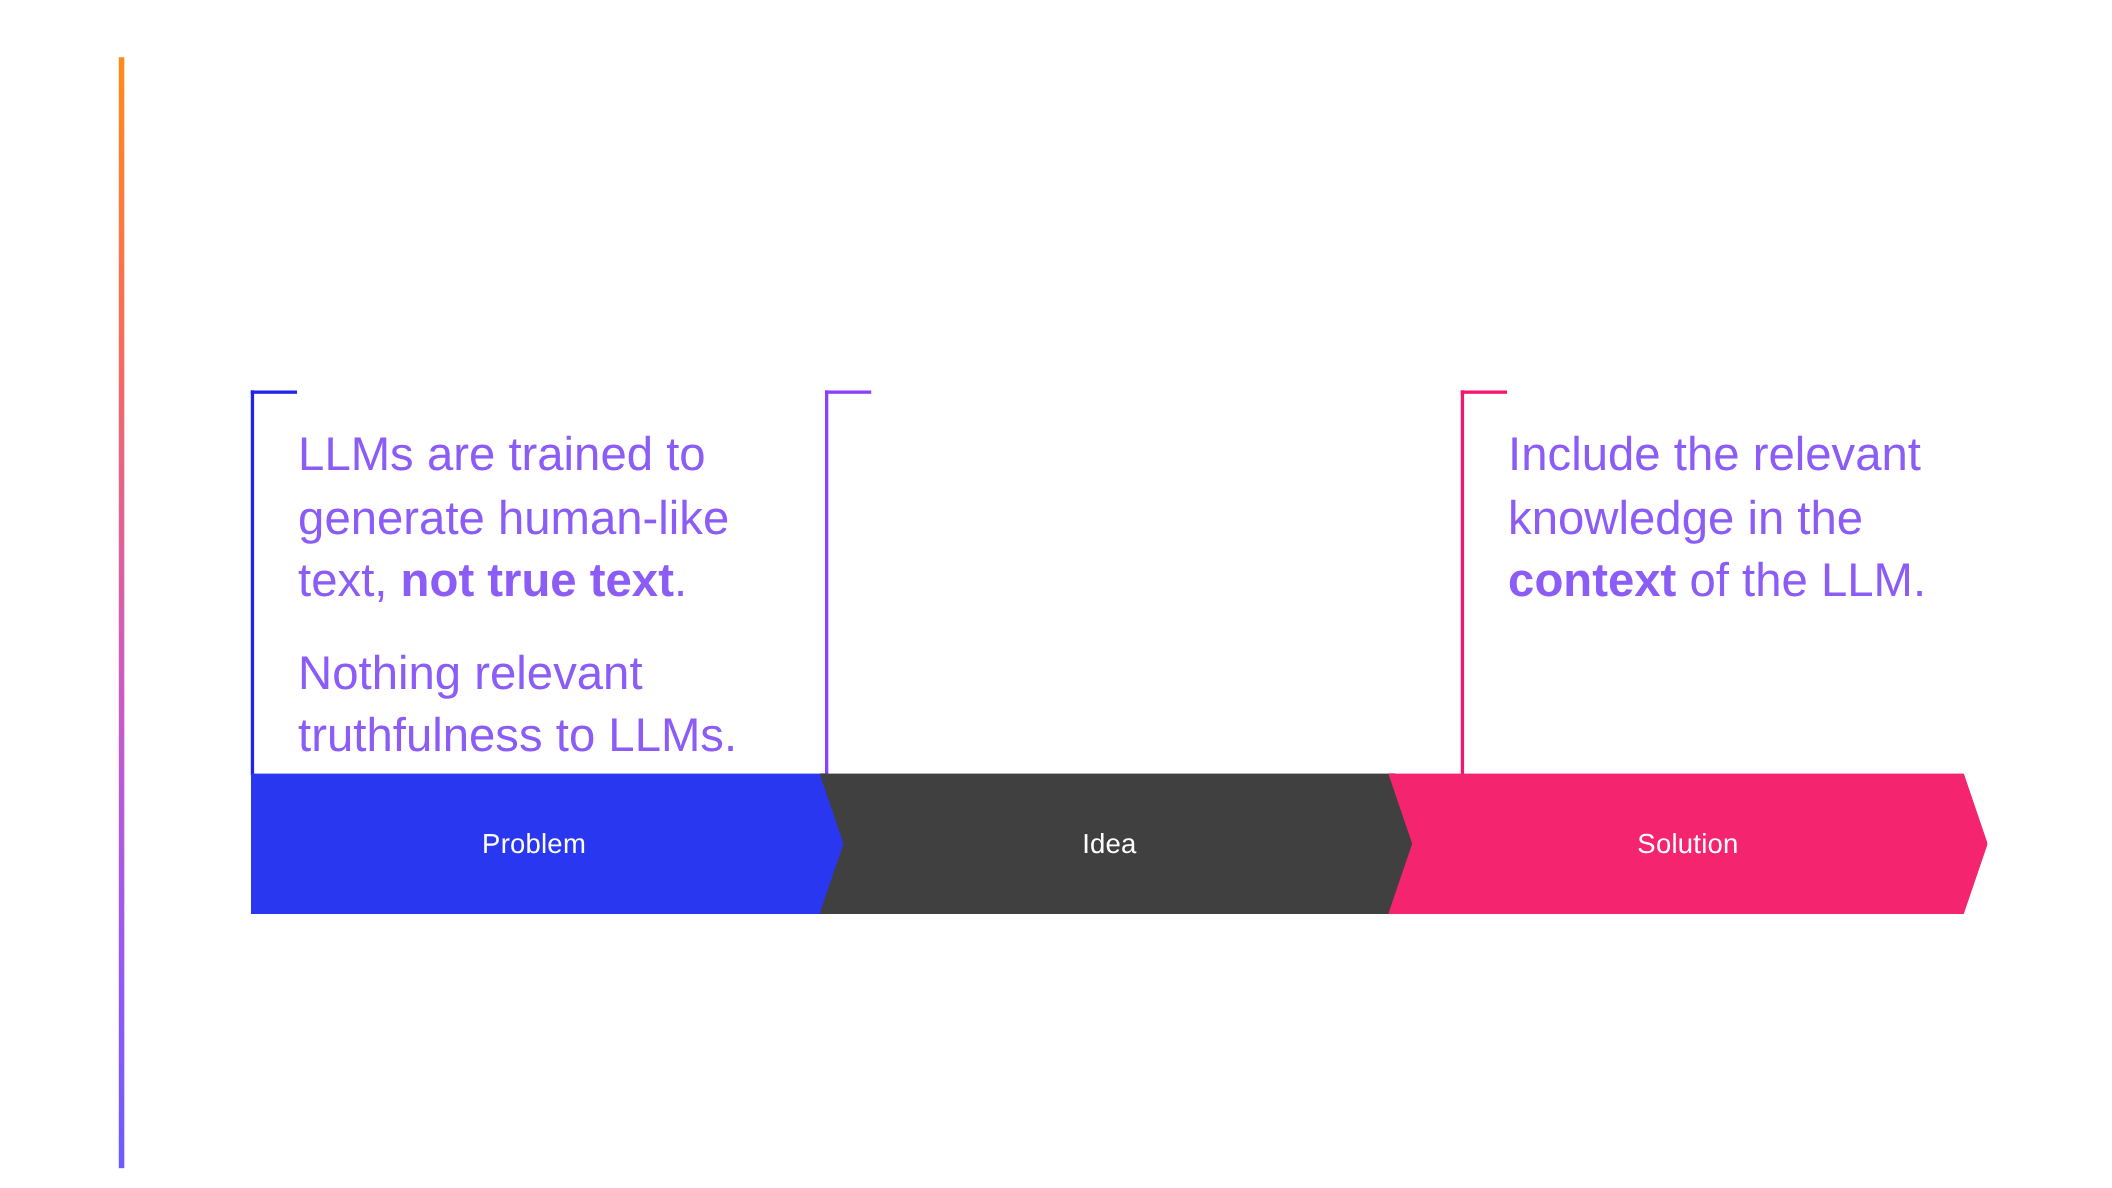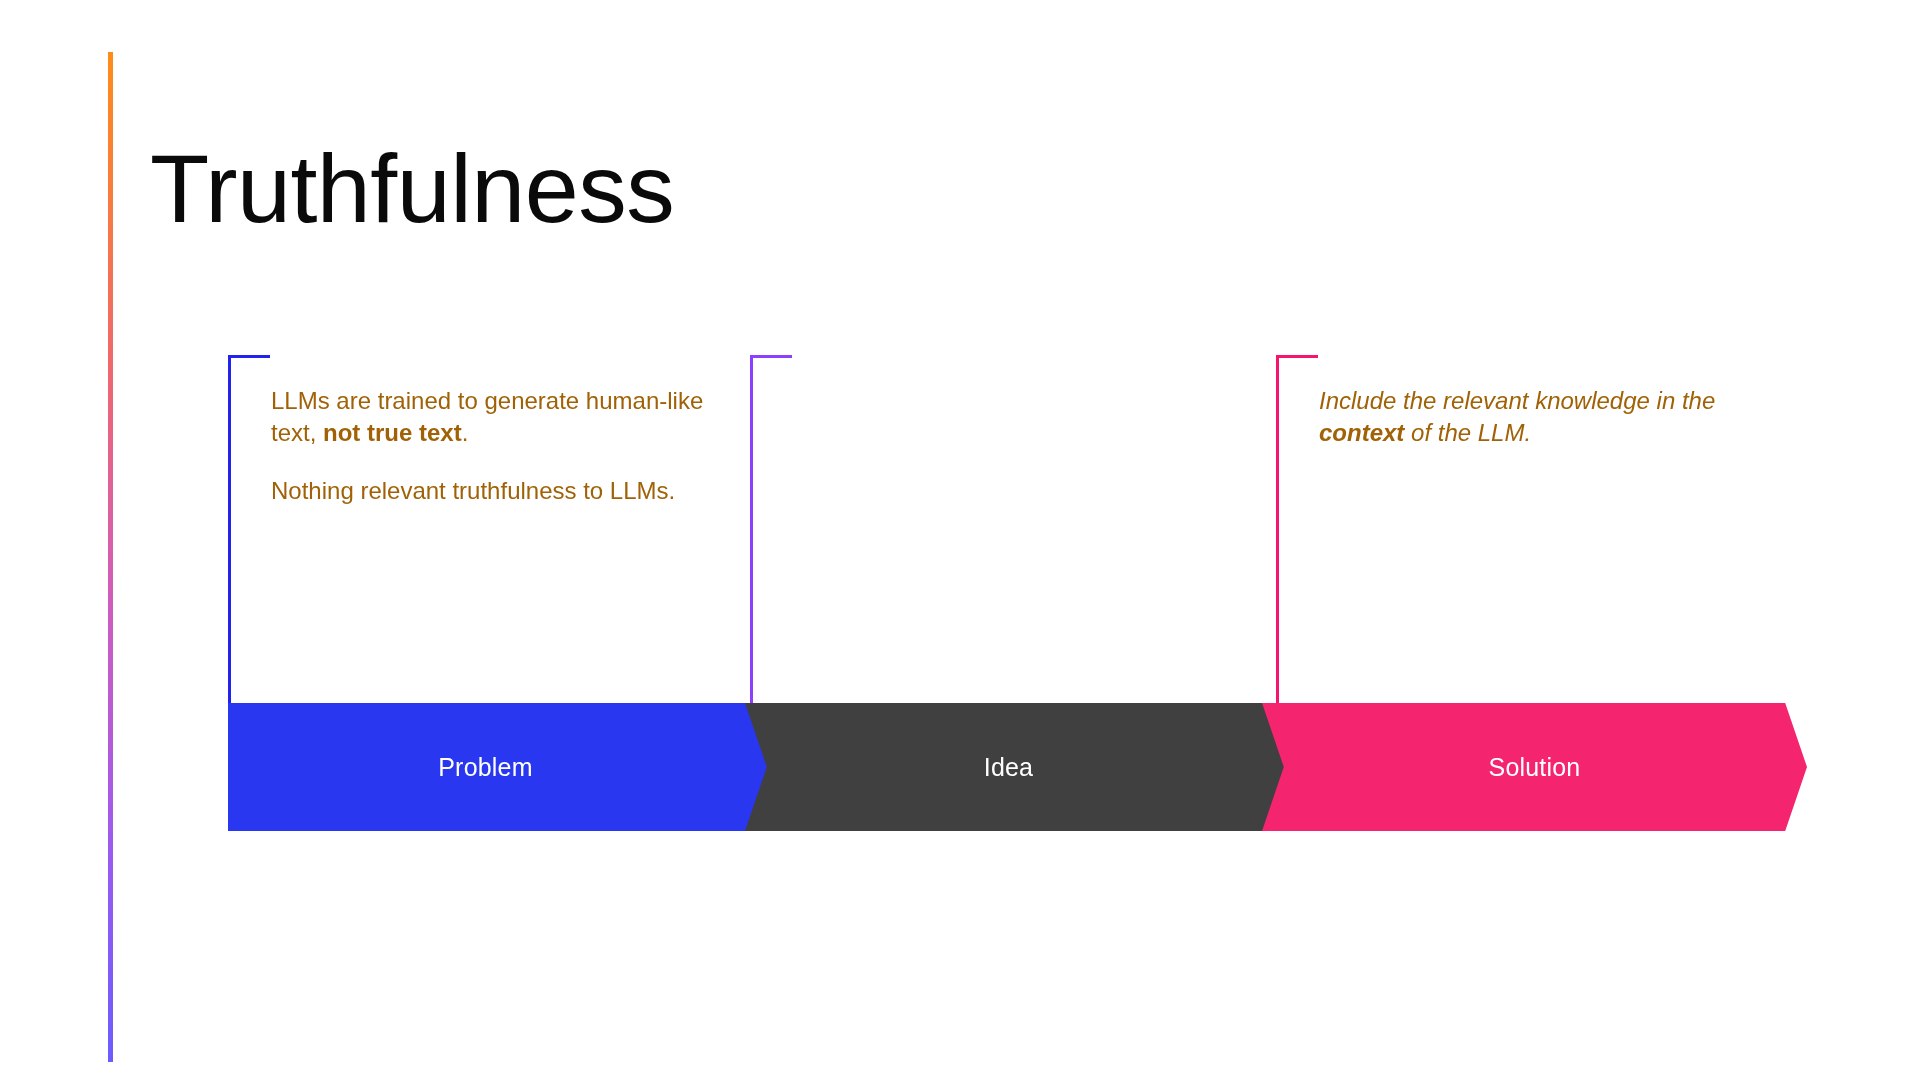--- a/index.html
+++ b/index.html
@@ -65,21 +65,21 @@
     height: 350px;
   }
 
   .col {
     position: absolute;
     top: 0;
     height: 350px;
   }
   .col-0 { left: 228px; width: 500px; }
   .col-1 { left: 750px; width: 500px; }
-  .col-2 { left: 1276px; width: 500px; font-style: italic; }
+  .col-2 { left: 1328px; width: 500px; }
 
   
   .bracket-stem {
     position: absolute;
     left: 0;
     top: 0;
     width: 2.5px;
     height: 350px;
   }
   .bracket-arm {
@@ -91,23 +91,23 @@
   }
 
   .col-body {
     position: absolute;
     left: 43px;
     top: 30px;
     width: 440px;
   }
 
   .para {
-    font-size: 24px;
+    font-size: 43px;
     line-height: 1.34;
-    color: #a16207;
+    color: #8b5cf6;
     font-weight: 400;
     margin: 0 0 26px 0;
   }
   .para:last-child { margin-bottom: 0; }
   .para b { font-weight: 700; }
 
   
   .chevron-band {
     position: absolute;
     left: 0;
@@ -155,21 +155,20 @@
   }
   .chev-2 .chev-label { }
 </style>
 </head>
 <body>
 
 <div id="slide">
 
   <div class="accent-rule" style="background: linear-gradient(rgb(255, 140, 24) 0%, rgb(242, 104, 106) 30%, rgb(207, 92, 190) 55%, rgb(154, 90, 242) 80%, rgb(107, 92, 255) 100%);"></div>
 
-  <h1 class="slide-title">Truthfulness</h1>
 
   <div class="columns">
 
     <div class="col col-0">
       <div class="bracket-stem" style="background: rgb(34, 34, 238);"></div>
       <div class="bracket-arm" style="background: rgb(34, 34, 238);"></div>
       <div class="col-body">
           <p class="para"><span>LLMs are trained to generate human-like text, </span><b>not true text</b><span>.</span></p>
           <p class="para"><span>Nothing relevant truthfulness to LLMs.</span></p>
         </div>

